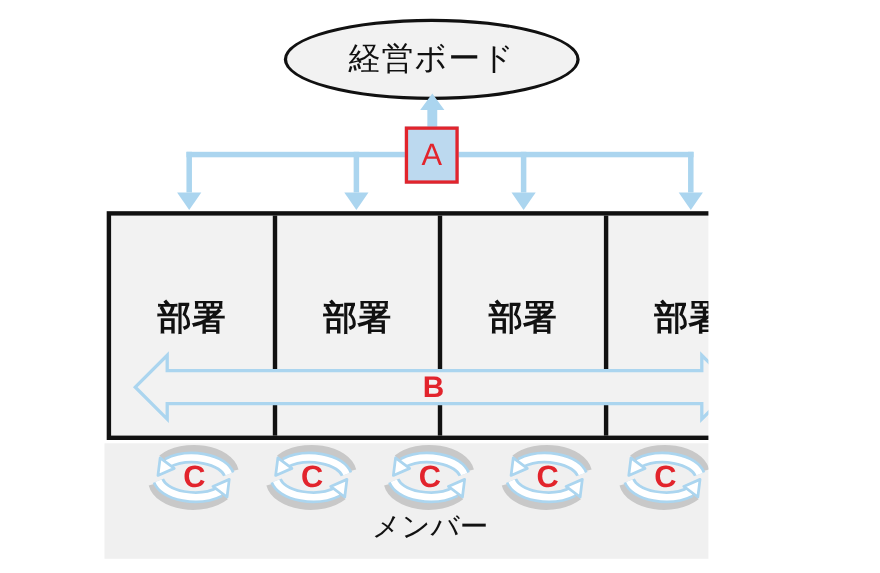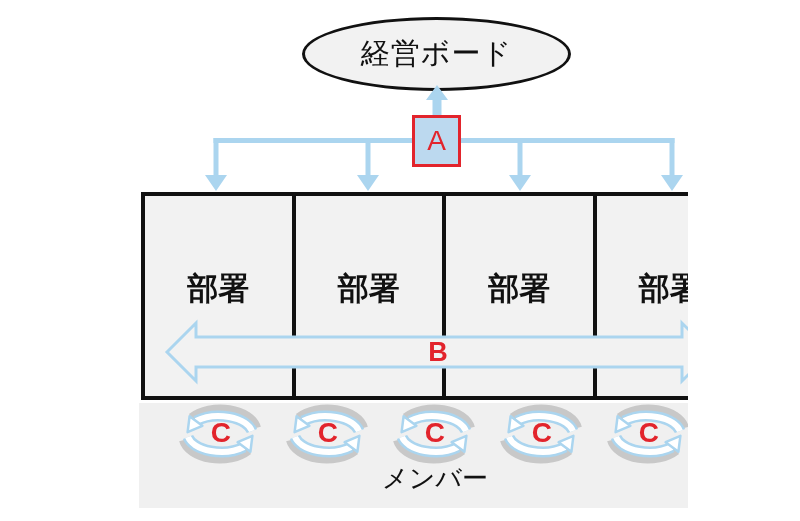--- a/index.html
+++ b/index.html
@@ -1,17 +1,17 @@
 <!DOCTYPE html>
 <html><head>
 <meta charset="utf-8">
 <style>
   html,body{margin:0;padding:0;}
   body{font-family:"Liberation Sans","DejaVu Sans",sans-serif;background:#fff;}
-  #canvas{position:relative;width:644px;height:521px;background:#ffffff;overflow:hidden;margin-left:44px;}
+  #canvas{position:relative;width:644px;height:521px;background:#ffffff;overflow:hidden;}
   .abs{position:absolute;}
   .center{display:flex;align-items:center;justify-content:center;}
 
   .board-ellipse{
     left:258px;top:17px;width:269px;height:74px;
     background:#F2F2F2;border:3px solid #111;border-radius:50%;
     box-sizing:border-box;
   }
   .board-label{font-size:29px;color:#111;letter-spacing:1px;}
 

